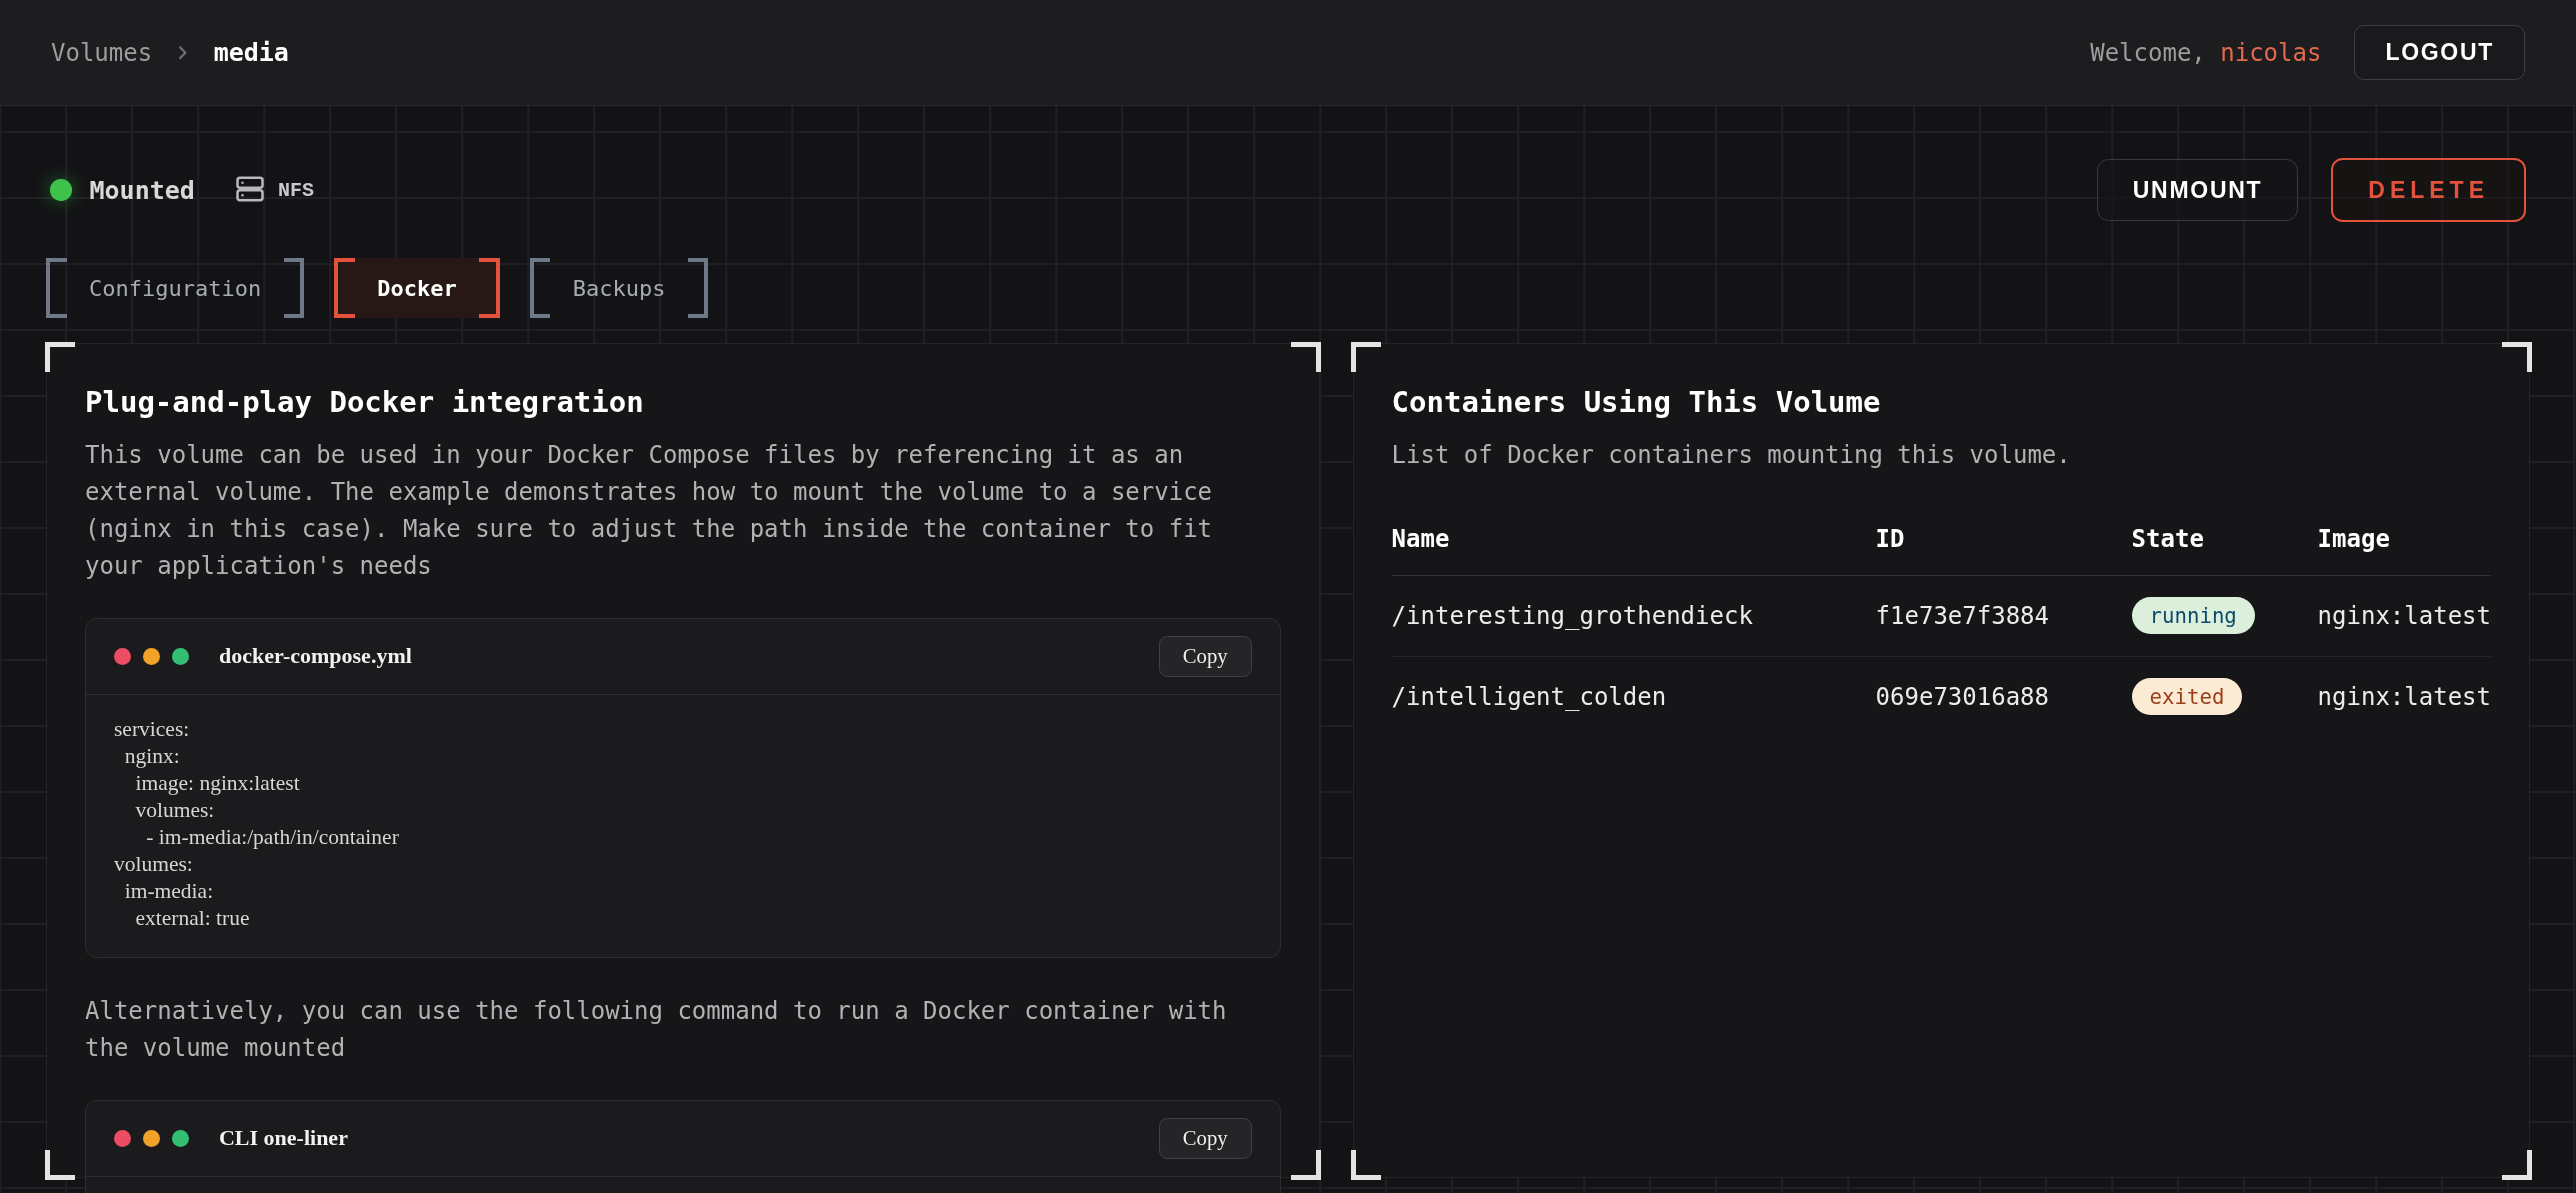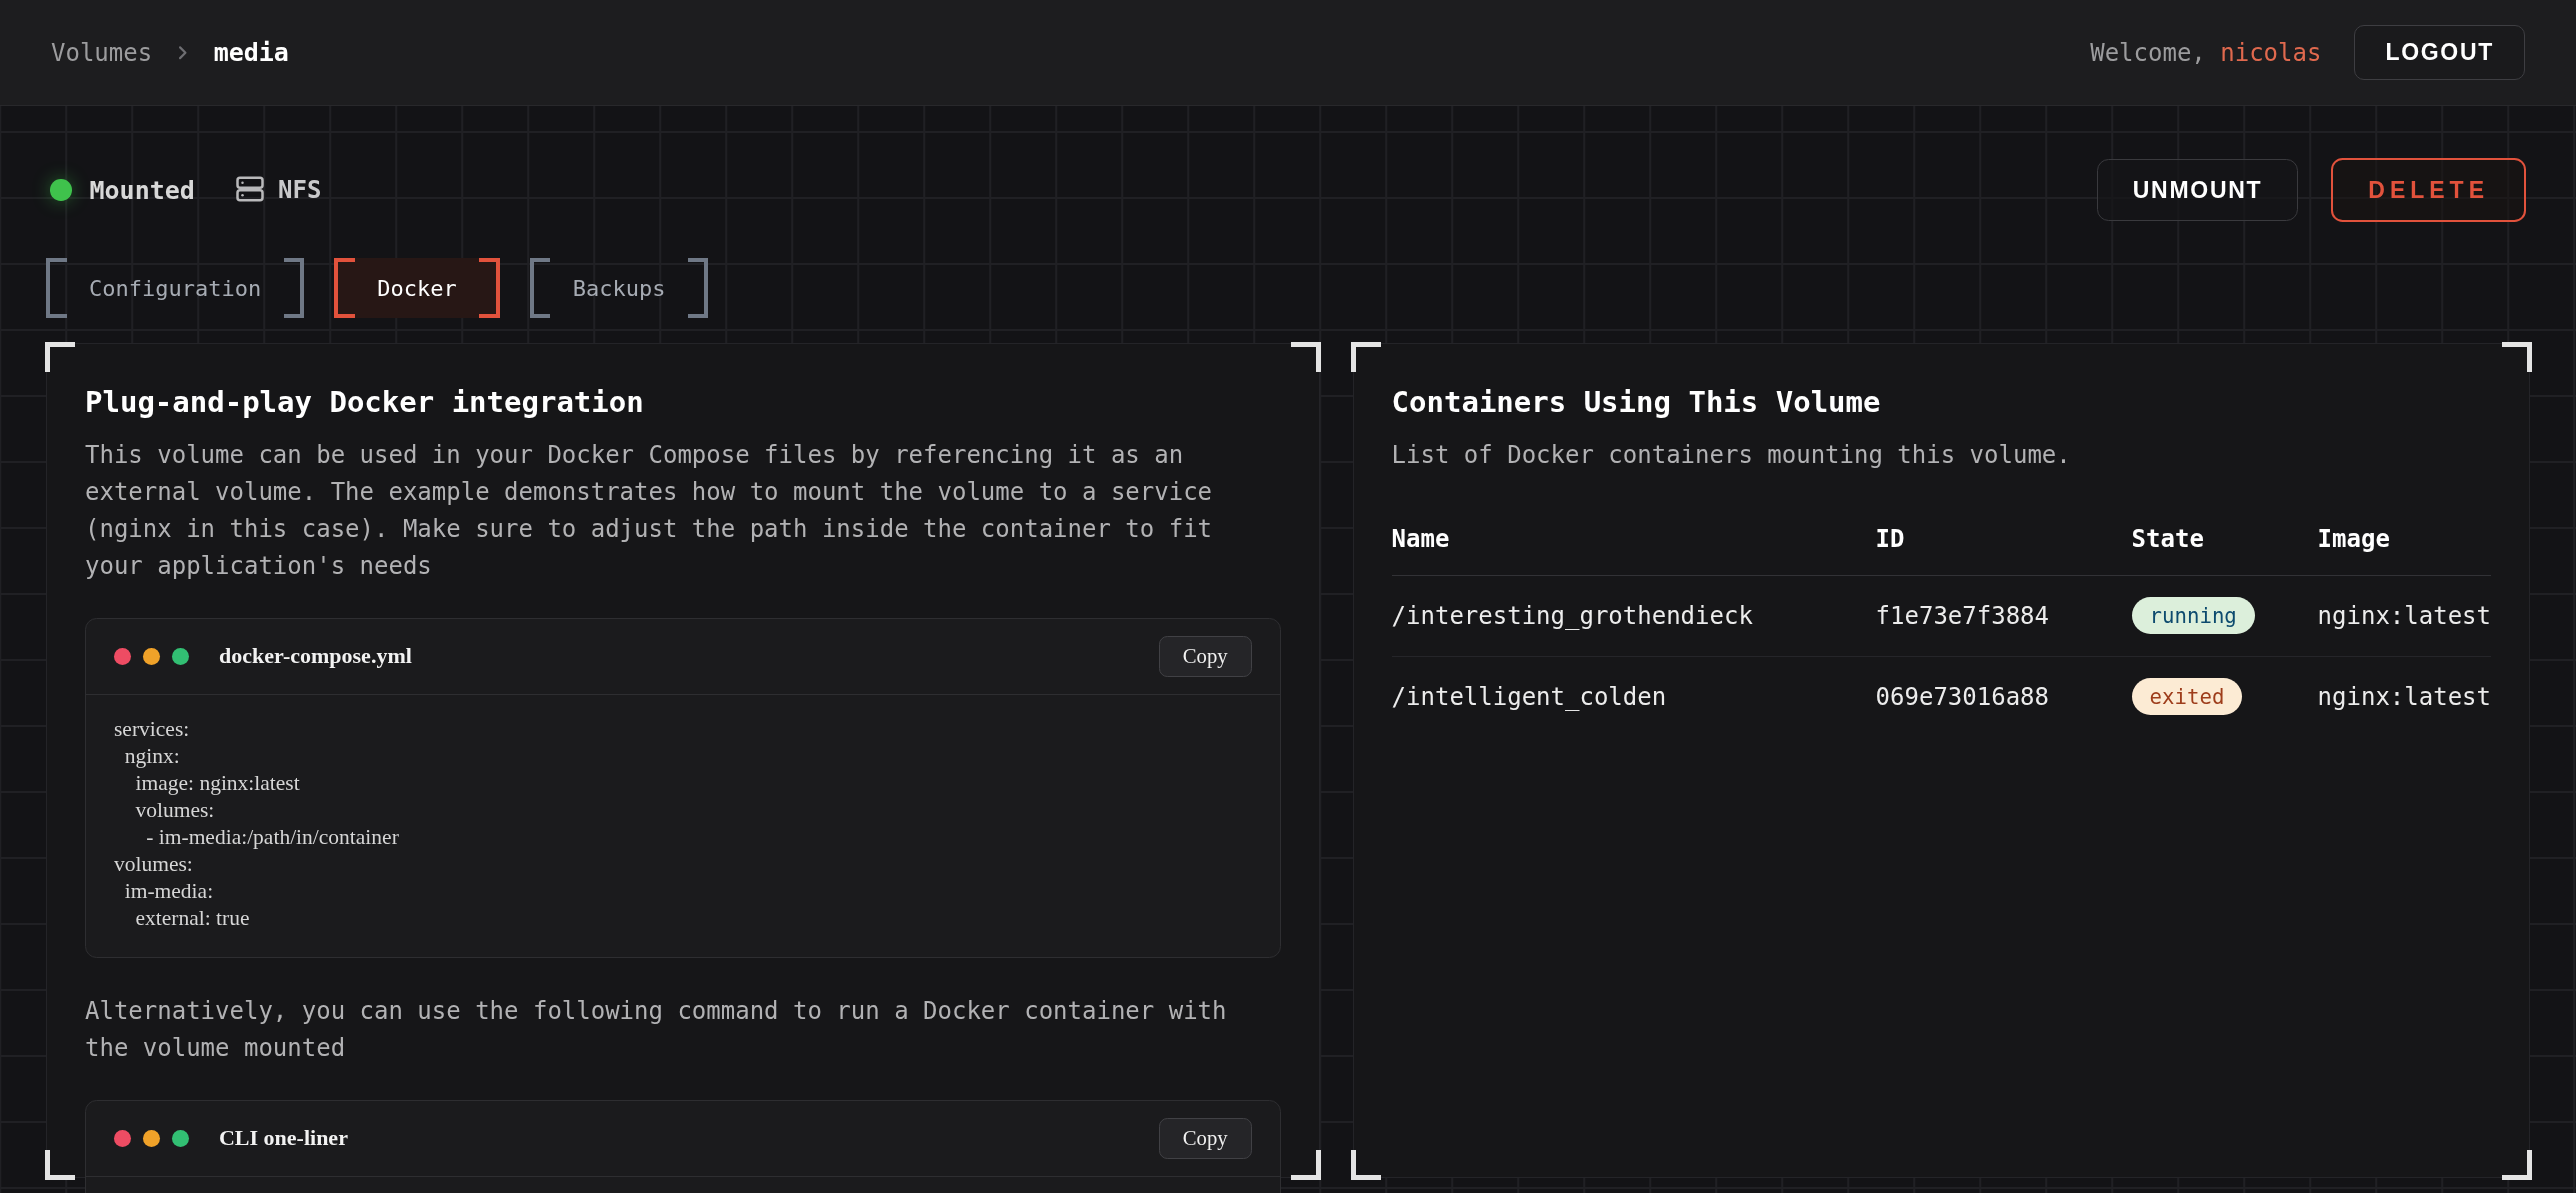--- a/index.html
+++ b/index.html
@@ -52,21 +52,21 @@
   }
   .status-left { display:flex; align-items:center; gap:40px; }
   .pill-status { display:flex; align-items:center; gap:18px; }
   .dot {
     width:21.5px; height:21.5px; border-radius:50%; background:#3fc24c;
     box-shadow:0 0 18px rgba(63,194,76,.45);
   }
   .status-label { font-size:25px; font-weight:bold; color:#d8d8d8; }
   .nfs { display:flex; align-items:center; gap:13.2px; }
   .nfs svg { width:30px; height:30px; }
-  .nfs-label { font-size:24px; font-weight:bold; color:#c9c9cb; }
+  .nfs-label { font-size:20px; font-weight:bold; color:#c9c9cb;font-family:Liberation Mono, monospace; }
 
   .actions { display:flex; align-items:center; gap:33px; }
   .btn {
     font-family:"Liberation Sans",sans-serif; font-weight:bold;
     font-size:23px; border-radius:11.6px; padding:16.5px 35px; cursor:pointer;
   }
   .btn-unmount {
     color:#ffffff; letter-spacing:1.7px;
     background:rgba(22,22,24,.7); border:1.7px solid #3a3a3e;
   }
@@ -80,21 +80,21 @@
   .tab {
     position:relative; height:60px; display:flex; align-items:center;
     padding:0 43px; font-size:22px; color:#a6abb3; cursor:pointer;
     --bk:#6f7886;
   }
   .tab::before, .tab::after {
     content:""; position:absolute; top:0; bottom:0; width:16.5px;
   }
   .tab::before { left:0; border-left:4.1px solid var(--bk); border-top:4.1px solid var(--bk); border-bottom:4.1px solid var(--bk); }
   .tab::after  { right:0; border-right:4.1px solid var(--bk); border-top:4.1px solid var(--bk); border-bottom:4.1px solid var(--bk); }
-  .tab.active { --bk:#e2523c; color:#ffffff; font-weight:normal; background:#271715;border-radius:11px; }
+  .tab.active { --bk:#e2523c; color:#ffffff; font-weight:bold; background:#271715;border-radius:11px; }
 
   
   .panels { display:flex; gap:33px; padding:0 46px; margin-top:25px; }
   .panel {
     position:relative; background:#161618; border:1.7px solid #242428;
     height:835px; padding:41px 38px;
   }
   .panel-left { width:1379px; }
   .panel-right { flex:1; }
   .corner { position:absolute; width:30px; height:30px; pointer-events:none; }

